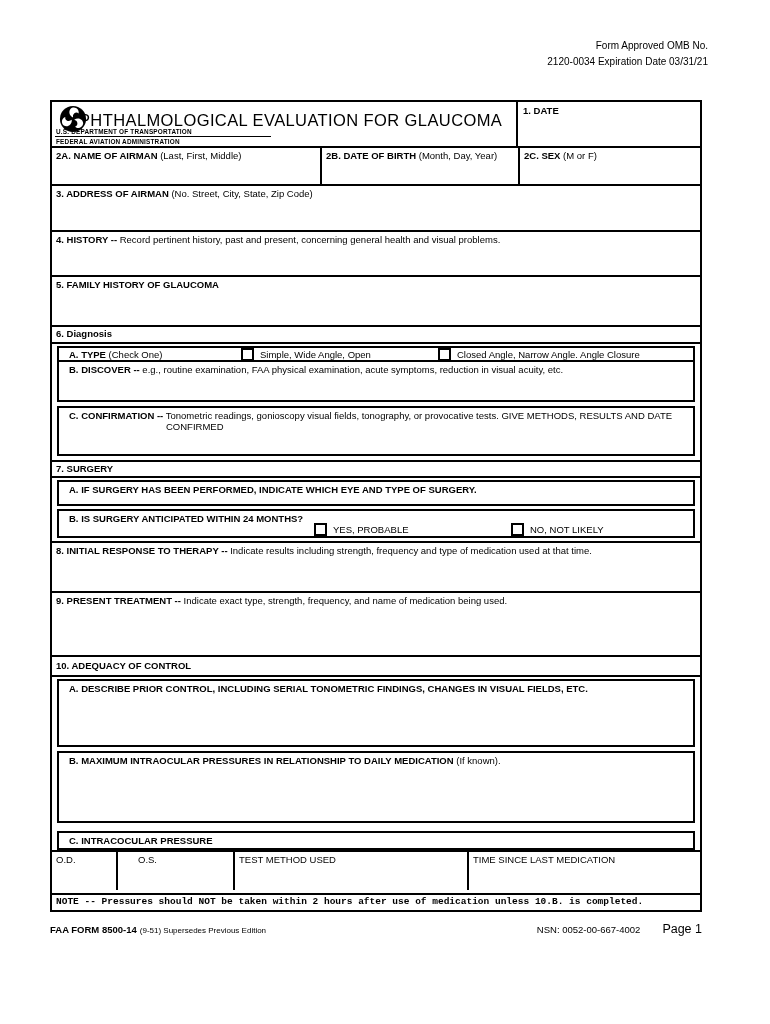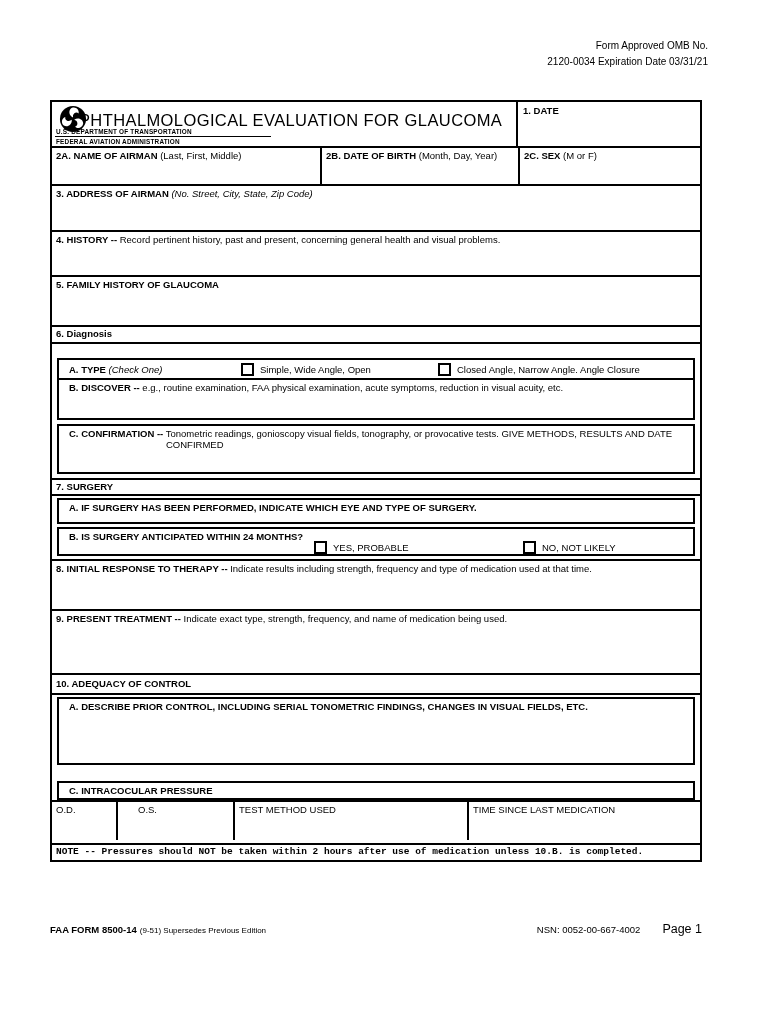--- a/index.html
+++ b/index.html
@@ -14,21 +14,21 @@
     position: absolute; top: 38px; right: 62px;
     text-align: right; font-size: 10px; line-height: 16px;
   }
   .form {
     position: absolute; left: 50px; top: 100px; width: 652px;
     border: 2px solid #000; background: #fff;
   }
   .row { border-bottom: 2px solid #000; position: relative; }
   .row.last { border-bottom: none; font-family: Liberation Mono, monospace; }
   b, .b { font-weight: bold; }
-  .it { font-style: italic; }
+  .it { }
   .lbl { font-weight: bold; }
   .pad { padding: 2px 4px; }
 
   
   .hdr-row { height: 46px; display: flex; }
   .hdr-left { flex: 1; border-right: 2px solid #000; position: relative; }
   .logo { position: absolute; left: 7px; top: 3px; }
   .title { text-align: center; padding-top: 9px; font-size: 16.5px; letter-spacing: 0.4px; }
   .agency { position: absolute; bottom: 0; left: 3px; width: 216px; }
   .agency div {
@@ -49,41 +49,41 @@
   .history-row { height: 45px; }
   .family-row  { height: 50px; }
   .sec-hdr { height: 17px; padding: 1px 4px; }
   .surg-hdr { height: 18px; padding: 1px 4px; border-top: 2px solid #000; margin-top: 4px; }
   .sec8 { height: 52px; border-top: 2px solid #000; margin-top: 3px; }
   .sec9 { height: 64px; }
   .adeq-hdr { height: 20px; padding: 3px 4px; }
 
   
   .inset { margin-left: 5px; margin-right: 5px; border: 2px solid #000; position: relative; background: #fff; }
-  .type-row { margin-top: 14px; height: 22px; }
+  .type-row { margin-top: 2px; height: 16px; }
   .type-flex { display: flex; align-items: center; height: 100%; padding-left: 10px; }
   .type-label { width: 172px; }
   .discover-row { margin-top: -2px; height: 42px; padding: 2px 6px 0 10px; }
   .confirm-row { margin-top: 4px; height: 50px; padding: 2px 6px 0 10px; }
   .confirm-line2 { margin-left: 97px; }
   .surg-a { margin-top: 2px; height: 26px; padding: 2px 6px 0 10px; }
   .surg-b { margin-top: 3px; height: 29px; padding: 2px 6px 0 10px; }
   .adeq-a { margin-top: 2px; height: 68px; padding: 2px 6px 0 10px; }
   .adeq-b { margin-top: 4px; height: 72px; padding: 2px 6px 0 10px; }
-  .adeq-c { margin-top: 16px; height: 19px; padding: 2px 6px 0 10px; }
+  .adeq-c { margin-top: 8px; height: 19px; padding: 2px 6px 0 10px; }
 
   .checkbox {
     display: inline-block; width: 13px; height: 13px;
     border: 2px solid #000; background: #fff; flex: none; vertical-align: -3px;
   }
   .opt { margin-left: 6px; }
   .opt1 { width: 178px; }
   .cb-group { position: absolute; top: 12px; display: flex; align-items: center; }
   .cb-yes { left: 255px; }
-  .cb-no  { left: 464px; }
+  .cb-no  { left: 452px; }
 
   
   .iop-table { display: flex; height: 40px; border-top: 2px solid #000; }
   .iop-table > div { padding: 2px 4px; border-right: 2px solid #000; }
   .iop-od { width: 66px; }
   .iop-os { width: 101px; margin-left: 16px; }
   .iop-method { width: 234px; }
   .iop-time { flex: 1; border-right: none !important; }
 
   .note-row { height: 17px; margin-top: 3px; border-top: 2px solid #000; padding: 1px 4px; font-weight: bold; }
@@ -209,20 +209,23 @@
   </div>
 
   <div class="row adeq-hdr">
     <span class="lbl">10. ADEQUACY OF CONTROL</span>
   </div>
 
   <div class="inset adeq-a">
     <span class="lbl">A.  DESCRIBE PRIOR CONTROL, INCLUDING SERIAL TONOMETRIC FINDINGS, CHANGES IN VISUAL FIELDS, ETC.</span>
   </div>
 
+  <div class="inset adeq-b">
+    <span class="lbl">B. MAXIMUM INTRAOCULAR PRESSURES IN RELATIONSHIP TO DAILY MEDICATION</span><span class="it"> (If known).</span>
+  </div>
 
   <div class="inset adeq-c">
     <span class="lbl">C. INTRACOCULAR PRESSURE</span>
   </div>
 
   <div class="iop-table">
     <div class="iop-od">
       <span>O.D.</span>
     </div>
     <div class="iop-os">

